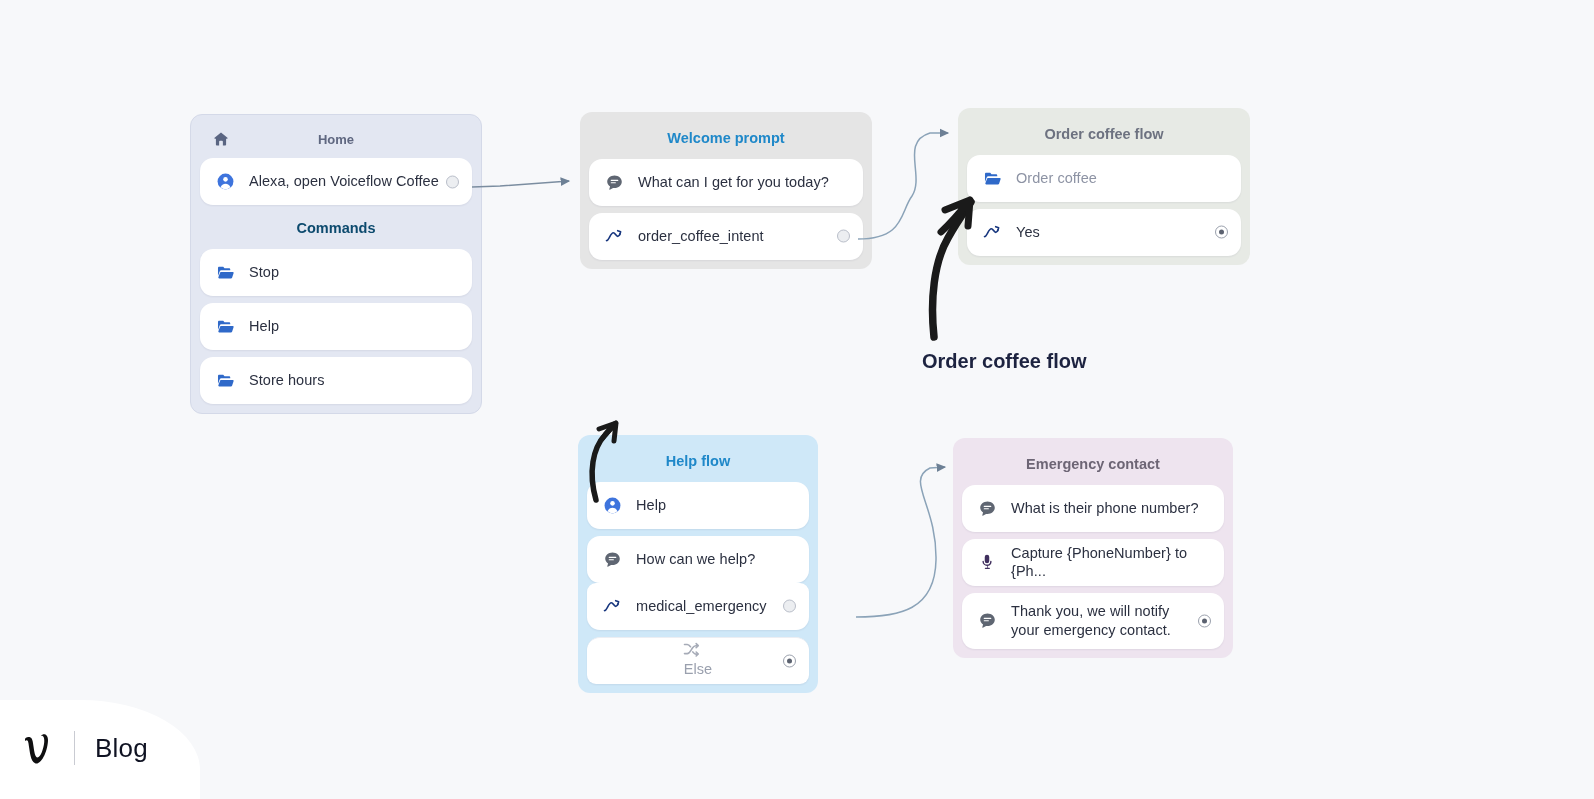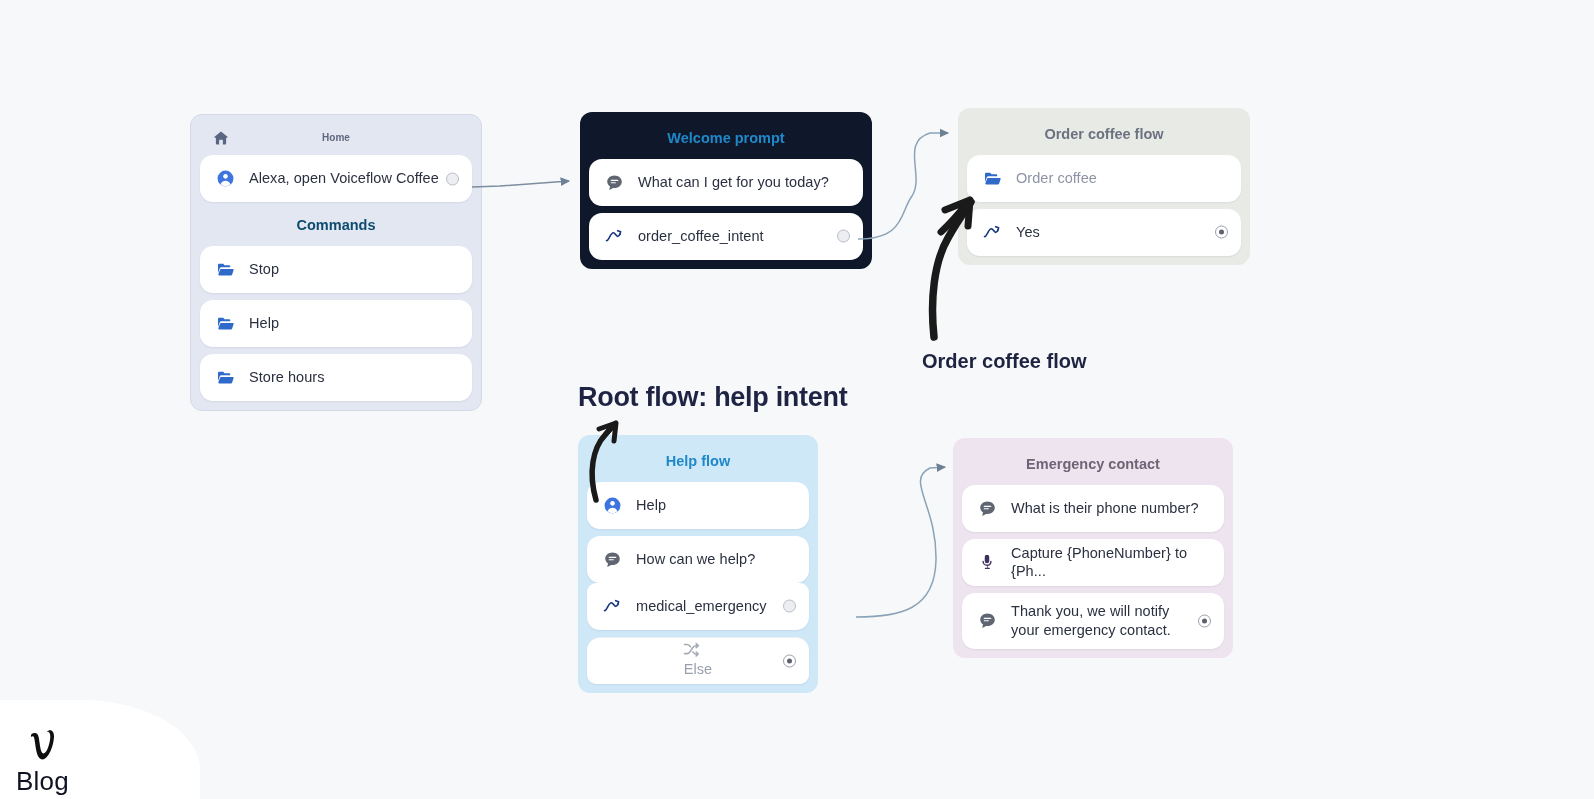--- a/index.html
+++ b/index.html
@@ -135,21 +135,21 @@
   #card-home {
     left: 190px;
     top: 114px;
     width: 292px;
     background: #e3e7f2;
     border: 1px solid #d4d9e8;
   }
   #card-home .card-title {
     color: #5f6780;
     font-weight: 600;
-    font-size: 10px;
+    font-size: 13px;
     position: relative;
     padding: 9px 0 12px;
   }
   #card-home .home-ico {
     position: absolute;
     left: 12px;
     top: 50%;
     transform: translateY(-55%);
   }
   .sub-title {
@@ -158,21 +158,21 @@
     color: #0c4a6e;
     font-weight: 600;
     padding: 15px 0 13px;
   }
 
   
   #card-welcome {
     left: 580px;
     top: 112px;
     width: 292px;
-    background: #0f172a;
+    background: #e5e5e5;
   }
   #card-welcome .card-title { color: #1f88c9; }
 
   
   #card-ordercoffee {
     left: 958px;
     top: 108px;
     width: 292px;
     background: #e7eae5;
   }
@@ -213,21 +213,20 @@
     background: #ffffff;
     border-top-right-radius: 120px 70px;
   }
   #logo-row {
     position: absolute;
     left: 16px;
     top: 722px;
     display: flex;
     align-items: center;
     height: 52px;
-    flex-direction: column;
   }
   #logo-mark {
     width: 40px;
     height: 44px;
     display: flex;
     align-items: center;
     justify-content: center;
   }
   #logo-divider {
     width: 1px;
@@ -347,21 +346,20 @@
         <svg width="20" height="20" viewBox="0 0 24 24" fill="none" stroke="#17367e" stroke-width="1.9" stroke-linecap="round" stroke-linejoin="round">
           <path d="M3 17.5c3.2 0 4.6-9.5 8.2-9.5 2.4 0 3 4.4 5.3 4.4 1.6 0 2.3-1.7 2.8-3.1"></path>
           <path d="M16.4 5.6l3.6 1.2-1.2 3.6" fill="none"></path>
         </svg>
       </span>
       <span class="label">Yes</span>
       <span class="port filled"></span>
     </div>
   </div>
 
-  <div class="section-title" id="root-flow-title">Root flow: help intent</div>
 
   <div class="flow-caption">Order coffee flow</div>
 
   <div class="card" id="card-help">
     <div class="card-title">Help flow</div>
 
     <div class="block">
       <span class="ico">
         <svg width="19" height="19" viewBox="0 0 24 24">
           <circle cx="12" cy="12" r="10" fill="#3e74dd"></circle>

